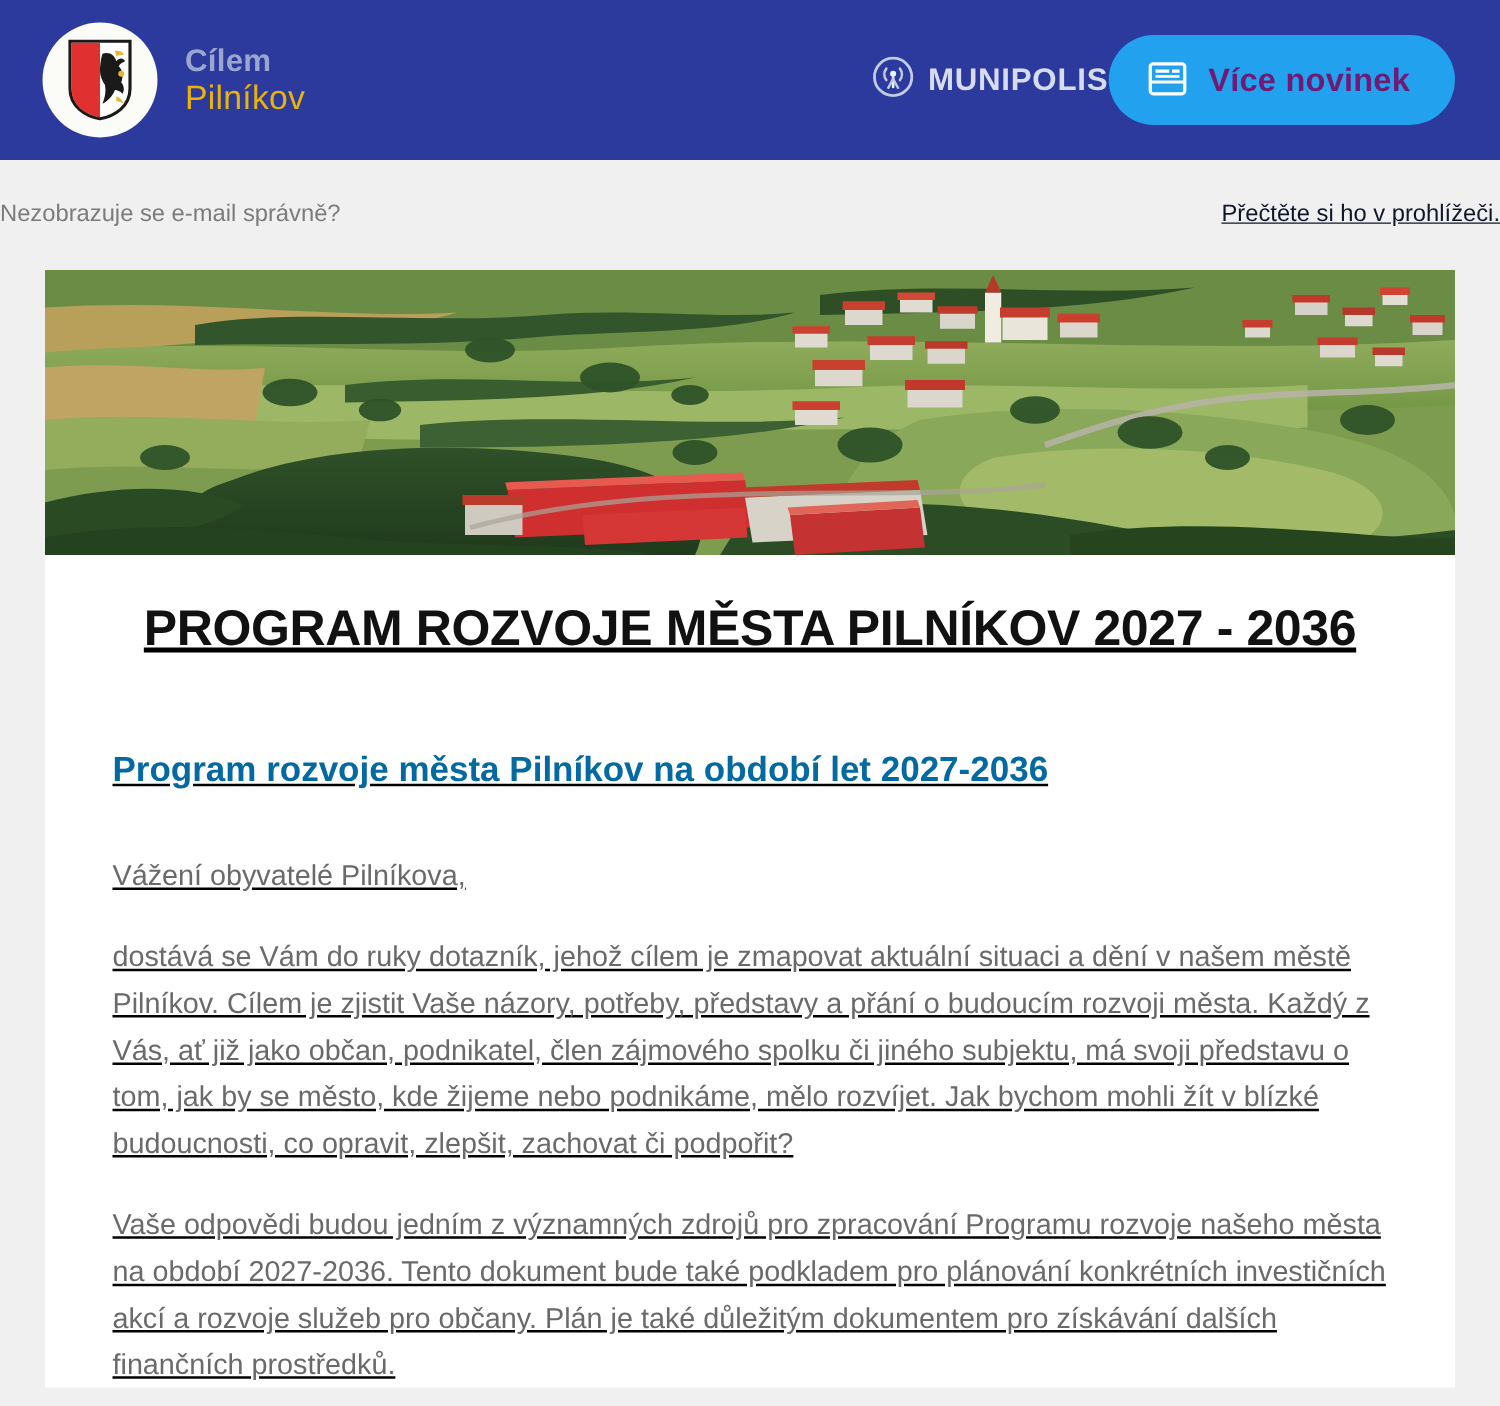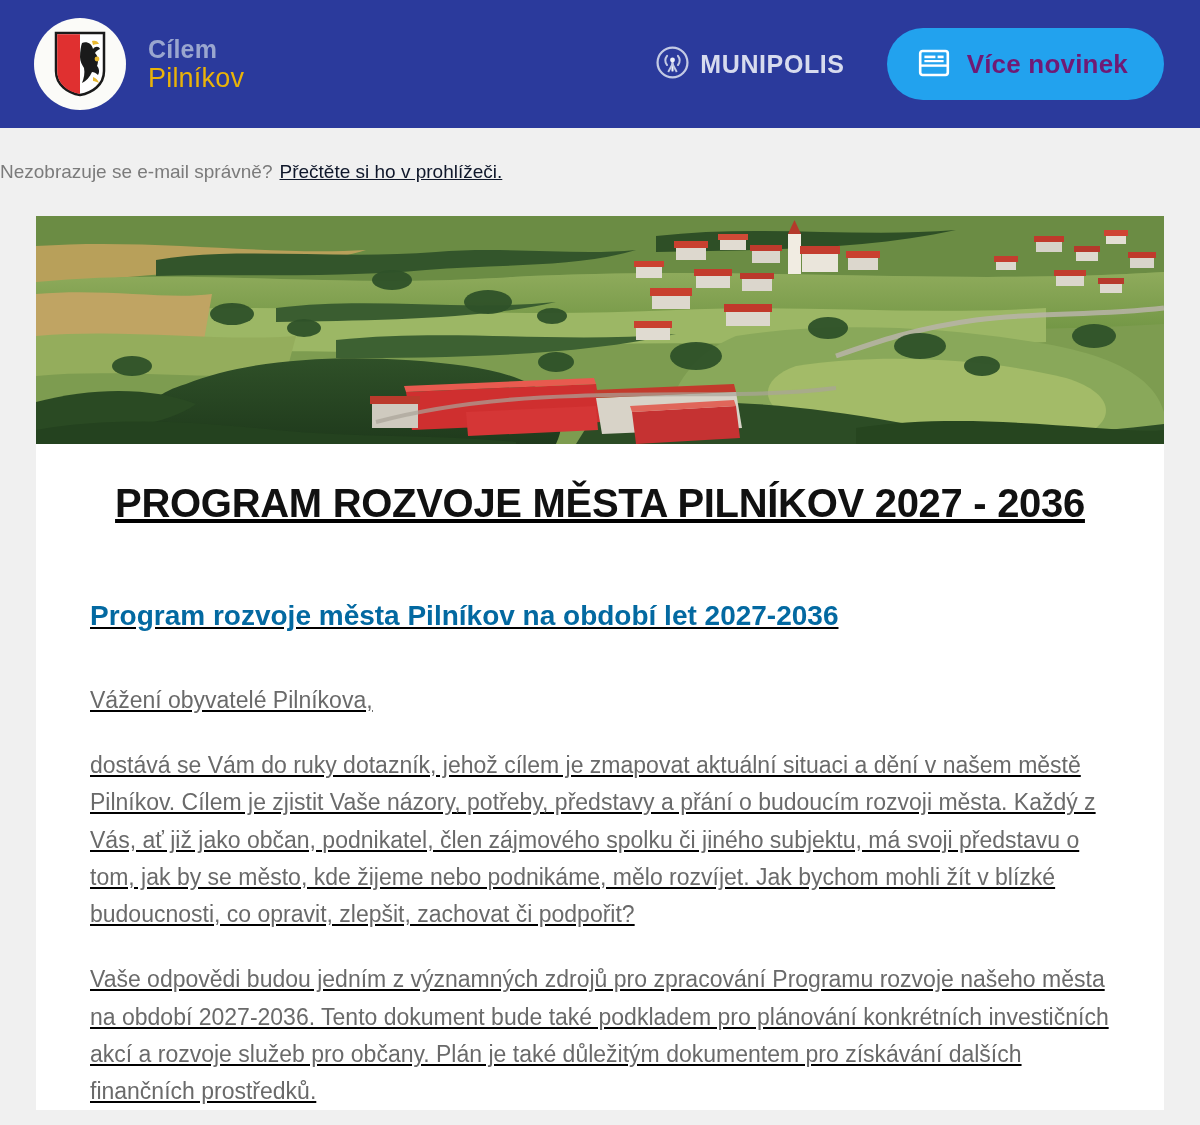--- a/index.html
+++ b/index.html
@@ -58,21 +58,20 @@
     font-size: 27px;
     font-weight: normal;
     color: #eab308;
     letter-spacing: .2px;
   }
 
   .header-right {
     margin-left: auto;
     display: flex;
     align-items: center;
-    gap: 42px;
   }
 
   .munipolis {
     display: flex;
     align-items: center;
     gap: 11px;
   }
   .munipolis-word {
     font-size: 25px;
     font-weight: bold;
@@ -97,21 +96,21 @@
     color: #701a75;
     letter-spacing: .2px;
     white-space: nowrap;
   }
 
   
   .notice {
     height: 88px;
     display: flex;
     align-items: center;
-    justify-content: flex-start;
+    justify-content: space-between;
     background: #f0f0f0;
     font-size: 19px;
     color: #7b7b7b;
   }
   .notice-text { margin-right: 7px; }
   .notice-link {
     color: #0f172a;
     cursor: pointer;
   }
 

